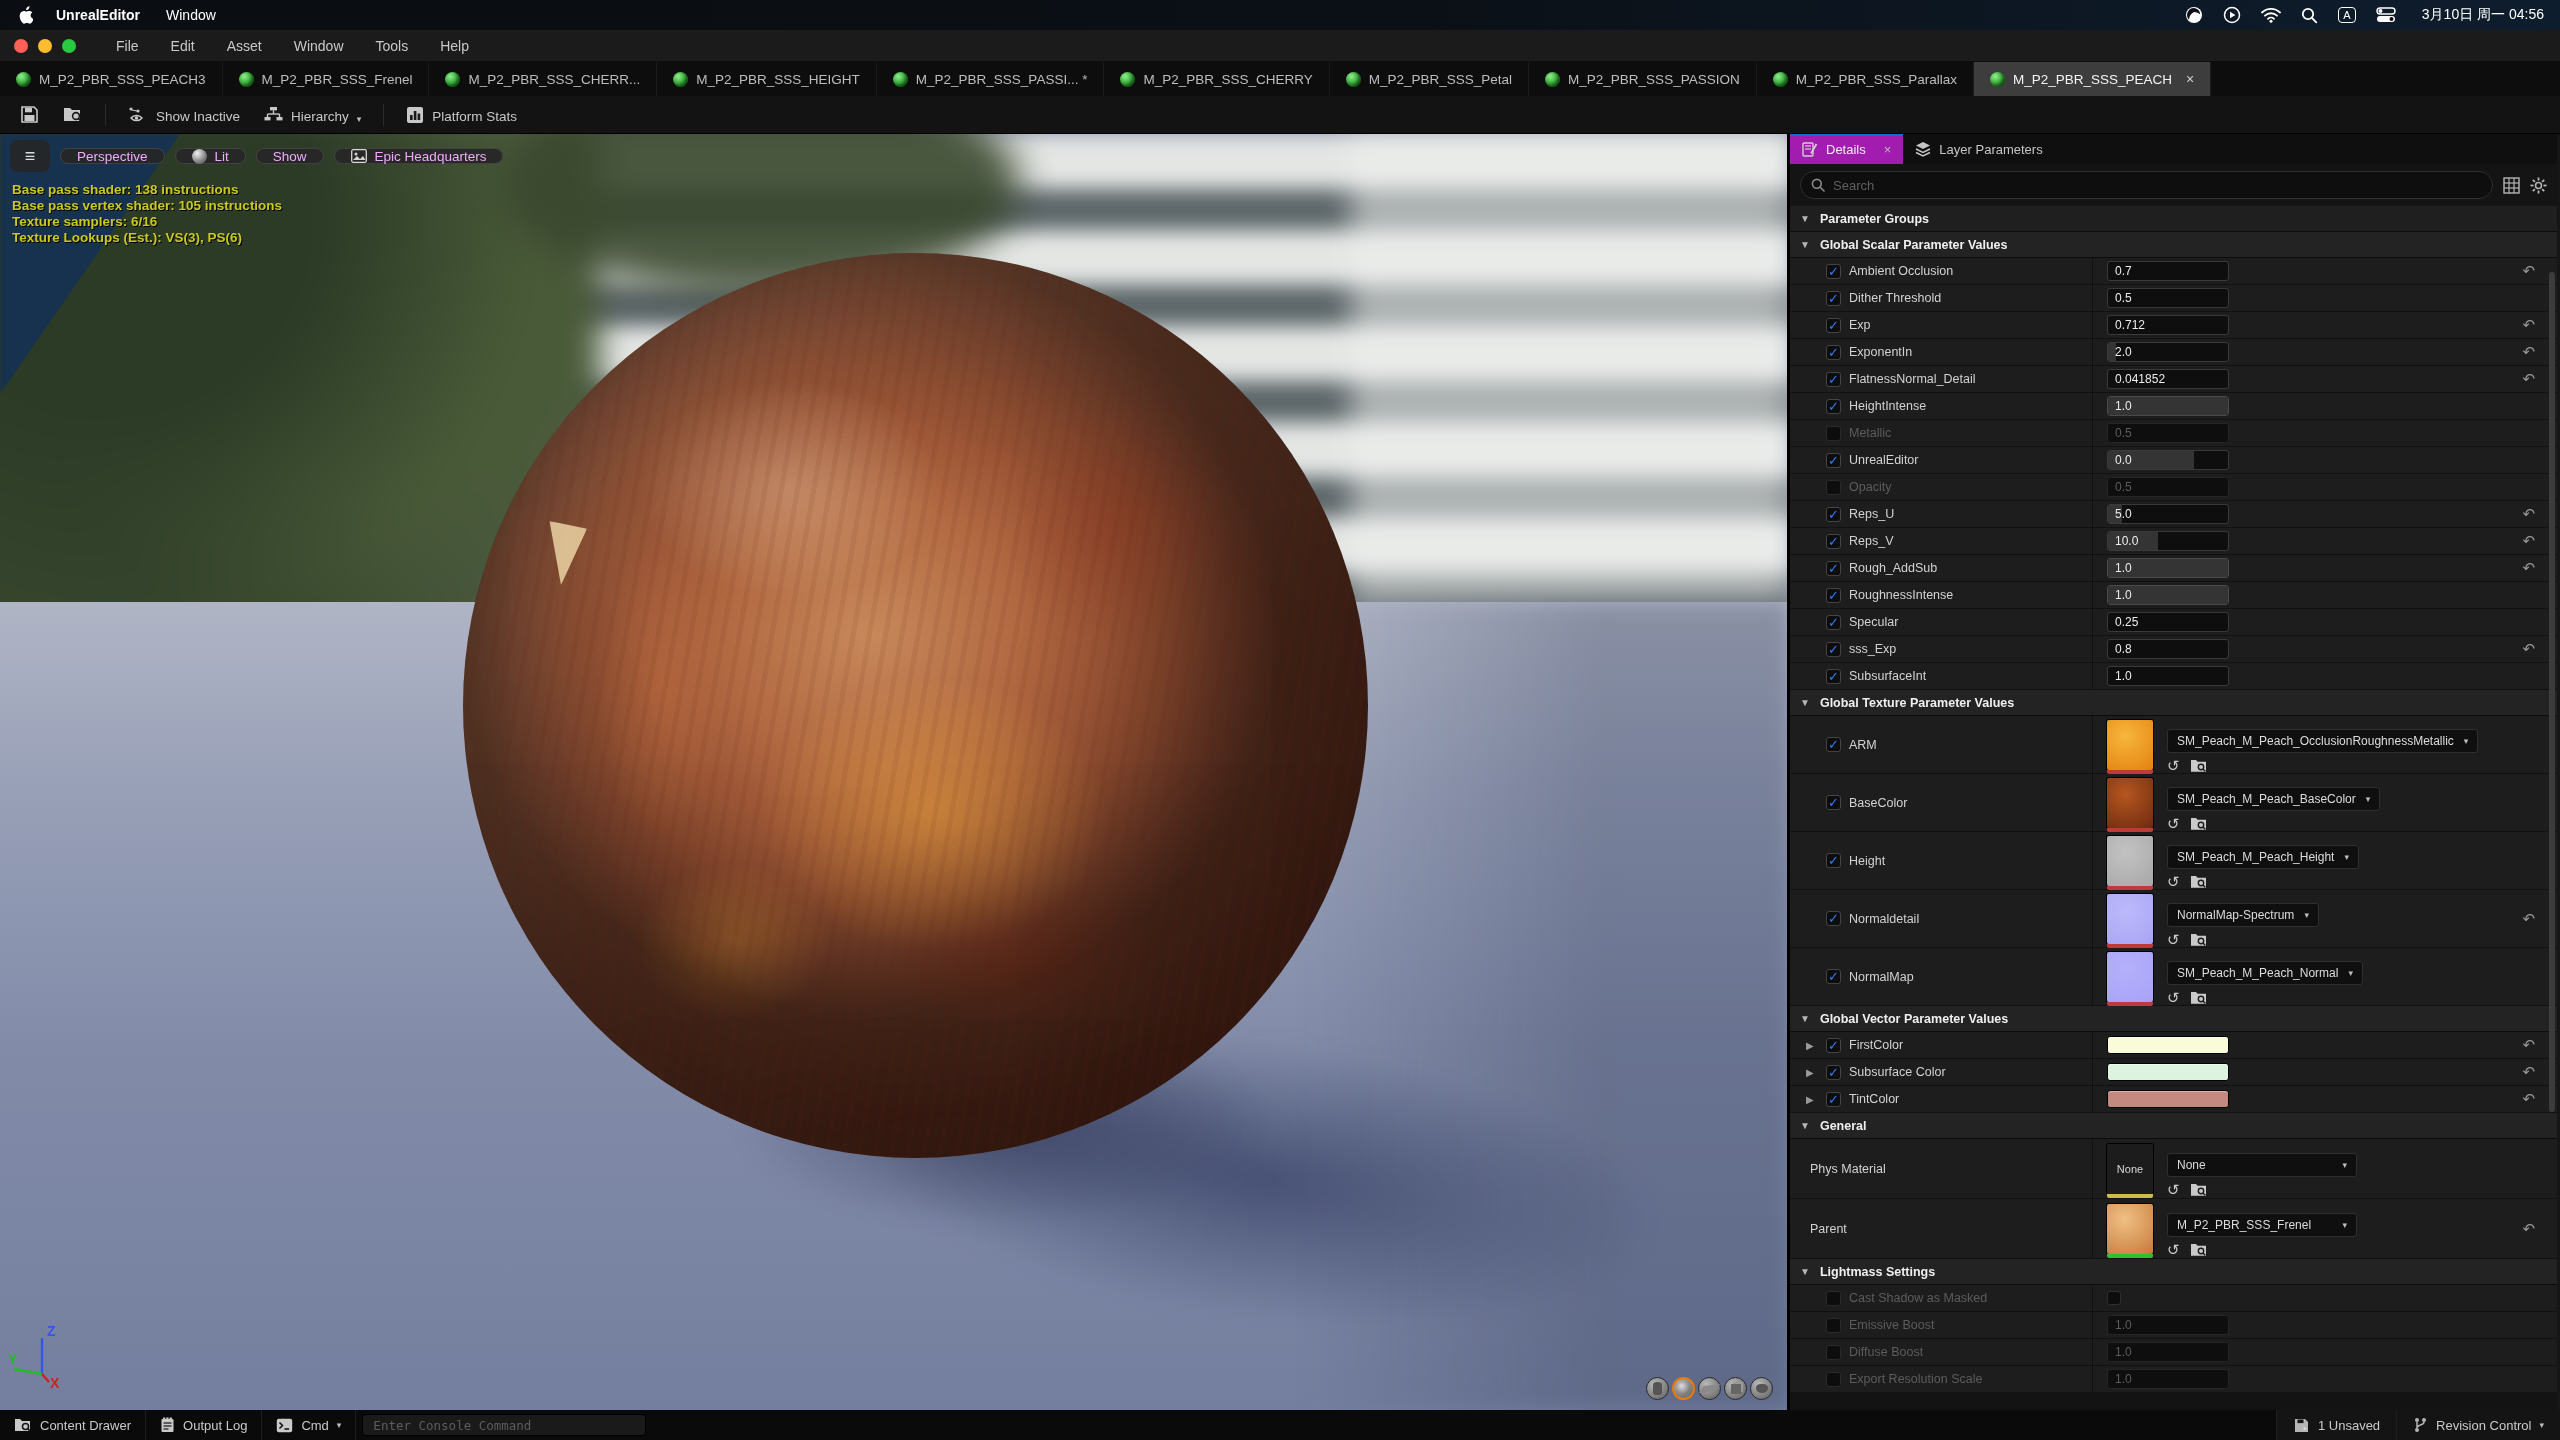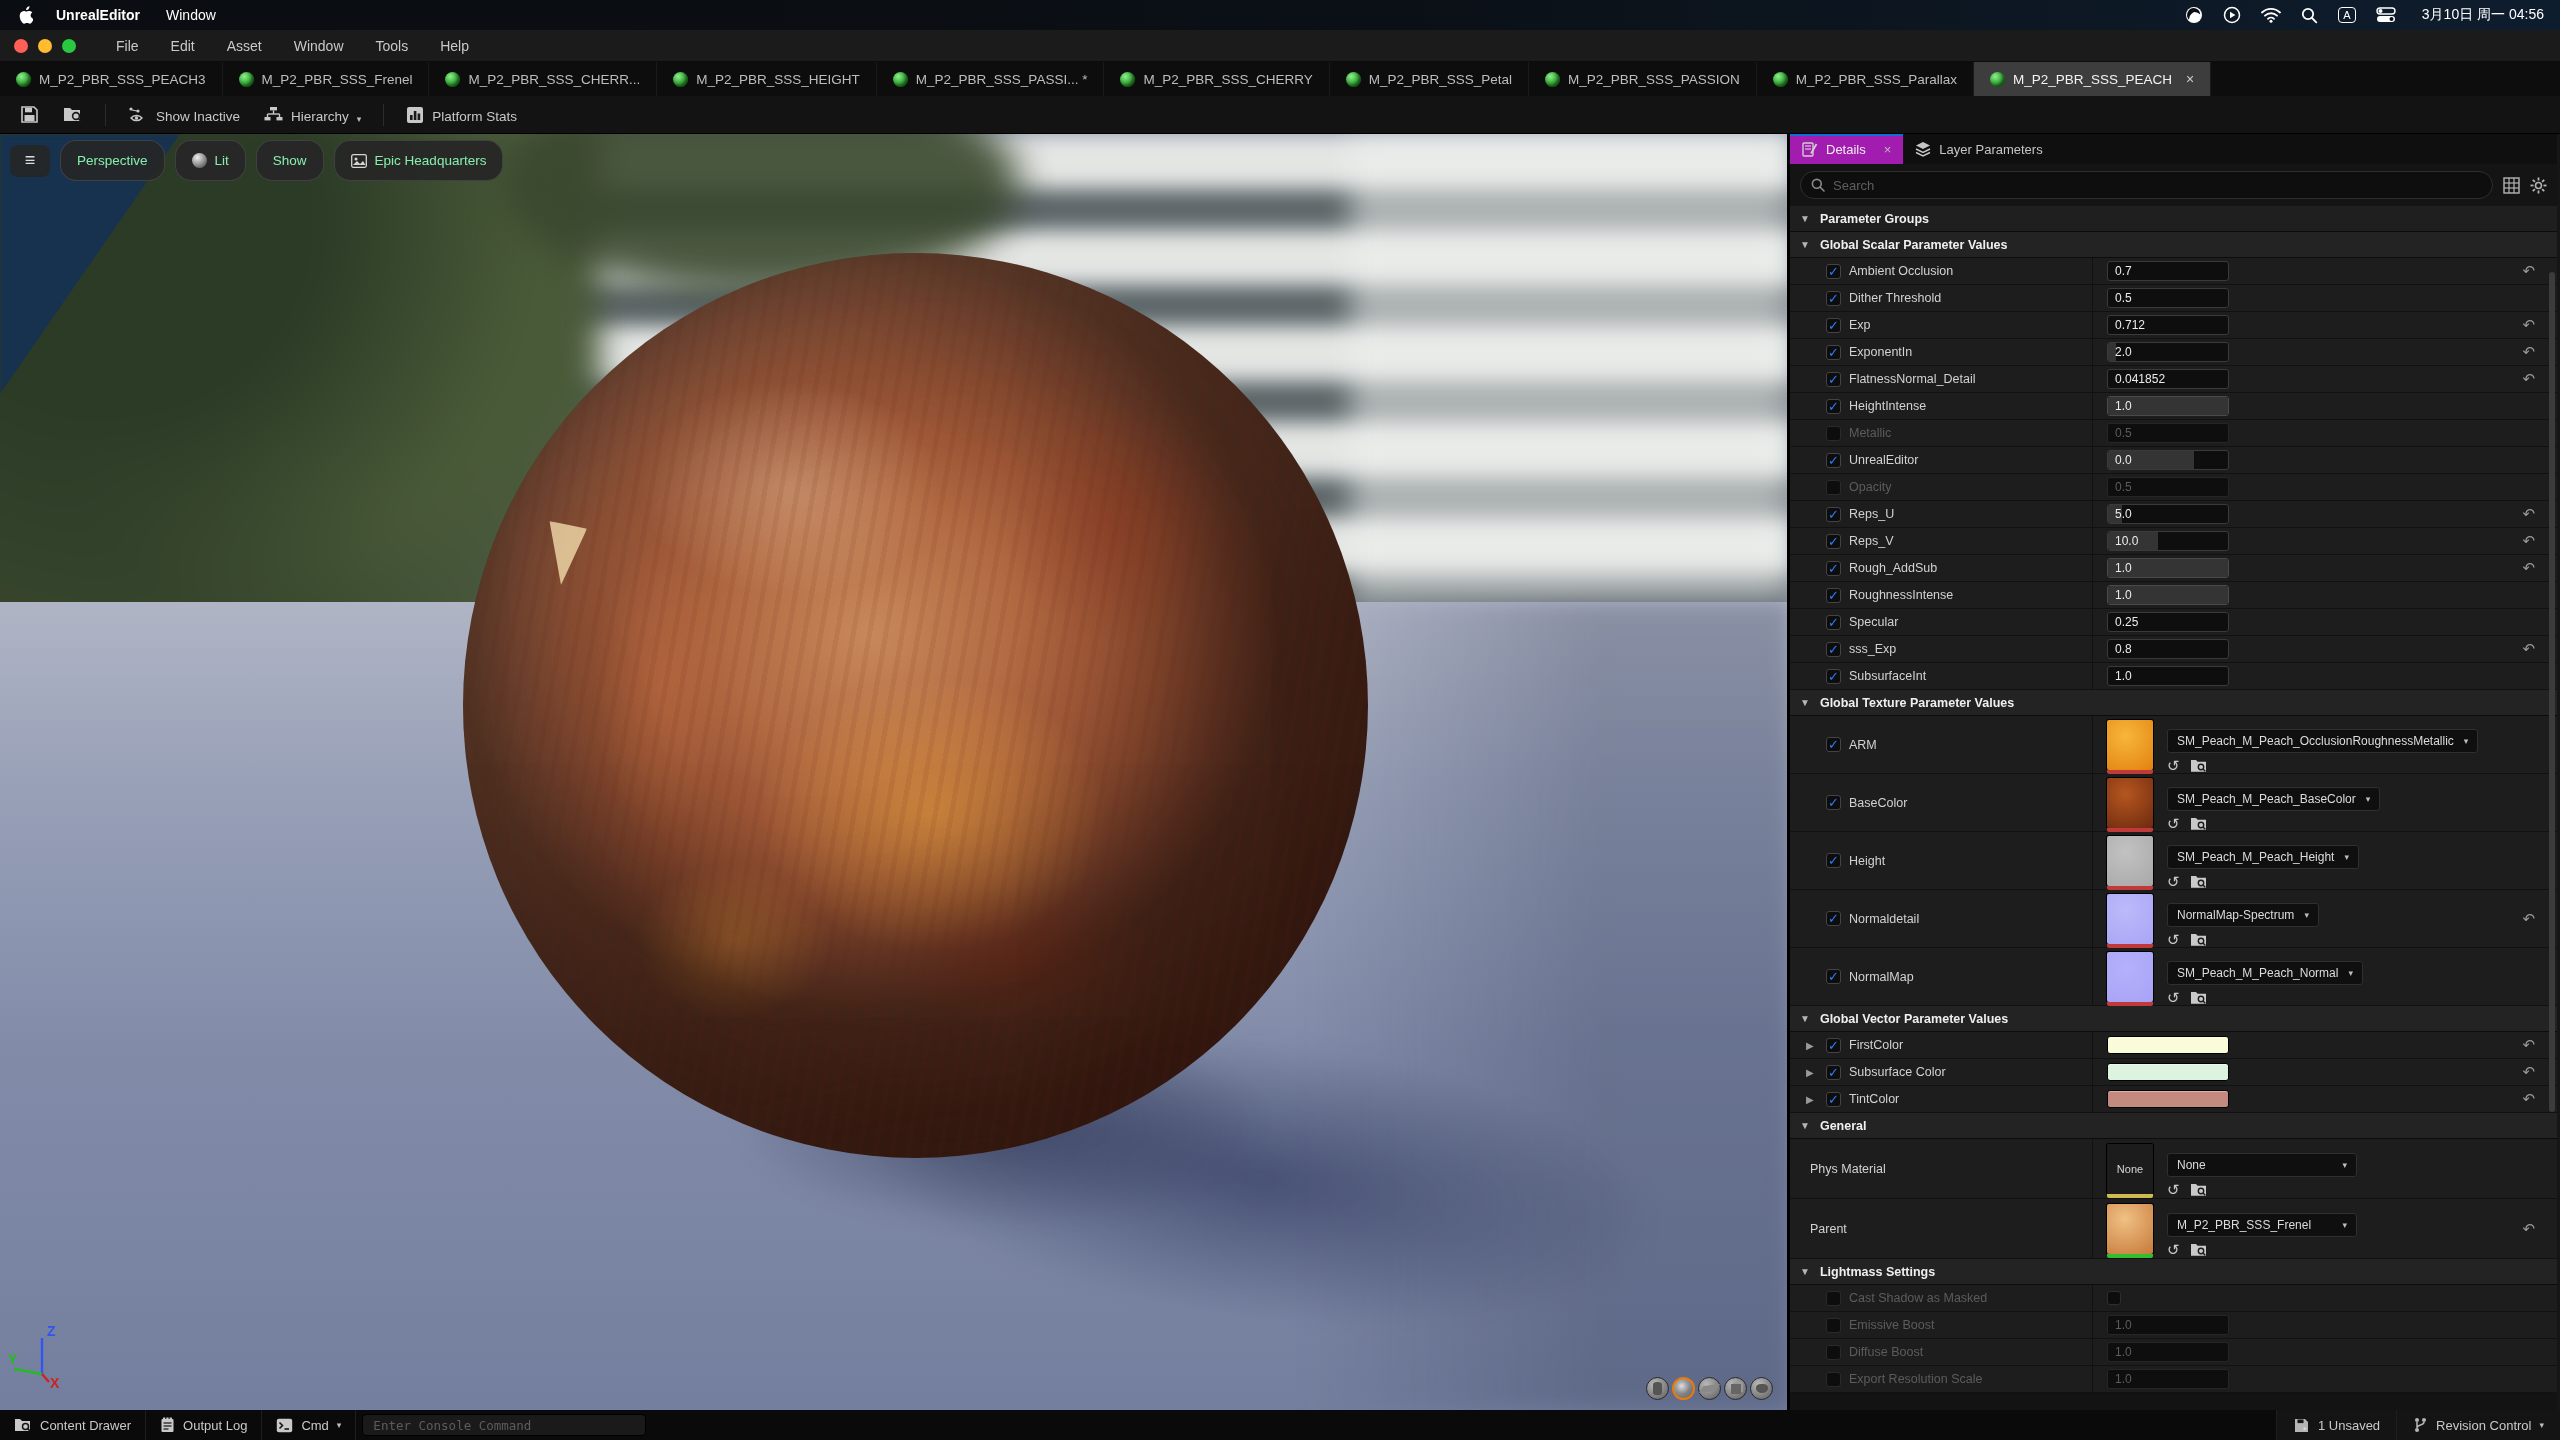--- a/index.html
+++ b/index.html
@@ -93,21 +93,21 @@
       inset 0 -40px 80px rgba(30,10,6,.4);}
   .sphere .streaks{position:absolute; inset:0; border-radius:50%; opacity:.25;
     background:repeating-linear-gradient(100deg, rgba(92,32,16,.35) 0 5px, rgba(0,0,0,0) 5px 16px);}
   .sphere .wedge{position:absolute; left:74px; top:268px; width:50px; height:64px;
     background:#ecd3a4; opacity:.85; clip-path:polygon(25% 0,100% 12%,48% 100%); filter:blur(1px);}
 
   
   .vp-toolbar{position:absolute; left:10px; top:6px; display:flex; align-items:center; gap:10px;}
   .vp-burger{width:40px; height:32px; border-radius:8px; background:rgba(38,38,38,.92);
     display:flex; align-items:center; justify-content:center; color:#ddd; font-size:18px;}
-  .vp-pill{height:41px; border-radius:16px; background:rgba(38,38,38,.92); color:#86efac;
+  .vp-pill{height:16px; border-radius:16px; background:rgba(38,38,38,.92); color:#f0abfc;
     display:flex; align-items:center; gap:8px; padding:0 16px; font-size:13.5px; border:1px solid rgba(90,90,90,.5);text-align:center;}
   .lit-ball{width:15px; height:15px; border-radius:50%;
     background:radial-gradient(circle at 35% 30%, #efefef, #6d6d6d 70%);}
   #stats{position:absolute; left:12px; top:48px; color:#c9c920; font-size:13.5px; line-height:16px;
     text-shadow:1px 1px 0 #000; font-weight:bold;}
   .axis-gizmo{position:absolute; left:6px; bottom:18px;}
   .preview-shapes{position:absolute; right:14px; bottom:10px; display:flex; gap:3px; align-items:center;}
   .pshape{width:23px; height:23px; border-radius:50%; background:radial-gradient(circle at 35% 30%, #b9b9b9, #6e6e6e 80%);
     border:1px solid #2a2a2a; display:flex; align-items:center; justify-content:center;}
   .pshape.active{border:2px solid #e87b0c;}
@@ -395,20 +395,26 @@
         <span class="vp-pill">
           <svg class="icon-svg" width="16" height="14" viewBox="0 0 16 14">
               <rect x="0.7" y="0.7" width="14.6" height="12.6" rx="1.5" fill="none" stroke="#d5d5d5" stroke-width="1.3"></rect>
               <circle cx="5" cy="5" r="1.5" fill="#d5d5d5"></circle>
               <path d="M2 11l4-4 3 3 3-3 2.5 4z" fill="#d5d5d5"></path>
             </svg>
           <span>Epic Headquarters</span>
         </span>
       </div>
 
+      <div id="stats">
+          <div class="stat-line">Base pass shader: 138 instructions</div>
+          <div class="stat-line">Base pass vertex shader: 105 instructions</div>
+          <div class="stat-line">Texture samplers: 6/16</div>
+          <div class="stat-line">Texture Lookups (Est.): VS(3), PS(6)</div>
+        </div>
 
       <svg class="axis-gizmo" width="70" height="70" viewBox="0 0 70 70">
         <line x1="36" y1="52" x2="36" y2="16" stroke="#3355ee" stroke-width="2.4"></line>
         <line x1="36" y1="52" x2="8" y2="47" stroke="#22bb22" stroke-width="2.4"></line>
         <line x1="36" y1="52" x2="43" y2="60" stroke="#cc2222" stroke-width="2.4"></line>
         <text x="41" y="14" fill="#3355ee" font-size="14" font-weight="bold">Z</text>
         <text x="2" y="42" fill="#22bb22" font-size="14" font-weight="bold">Y</text>
         <text x="44" y="66" fill="#cc2222" font-size="14" font-weight="bold">X</text>
       </svg>
 

